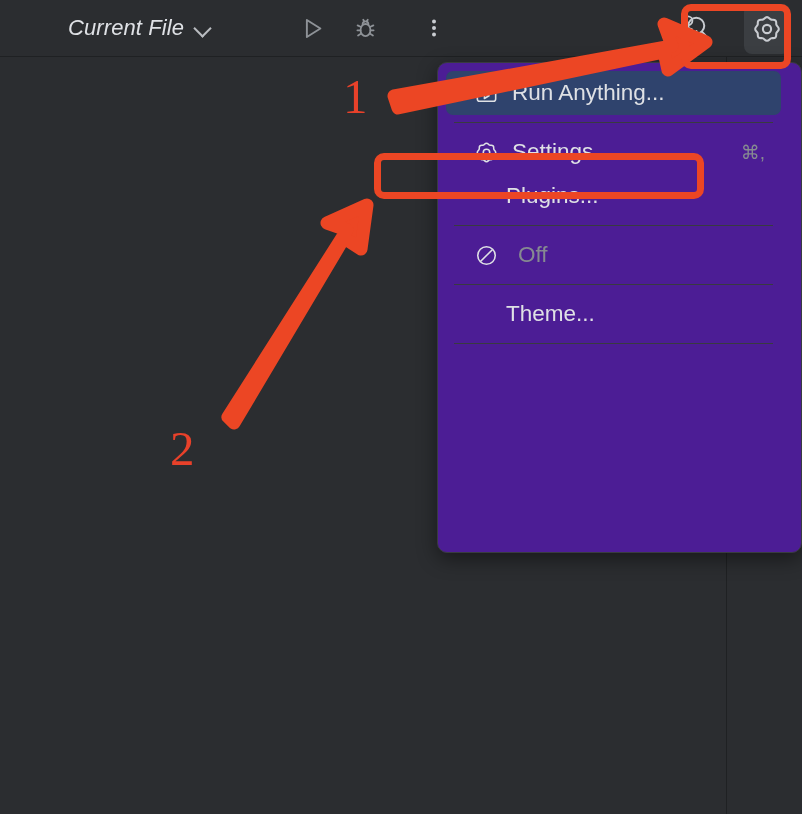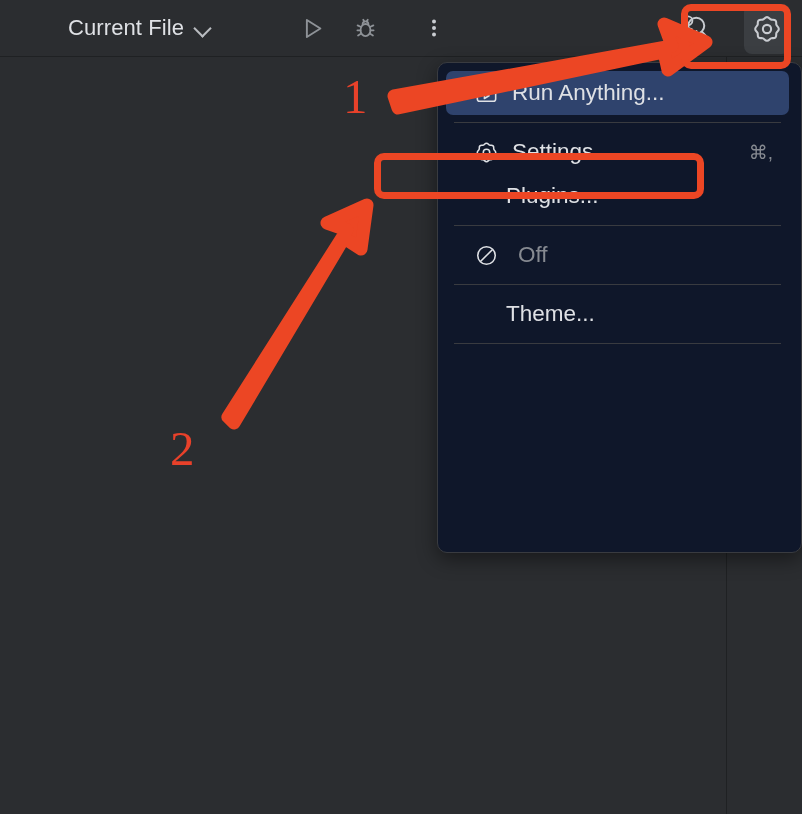--- a/index.html
+++ b/index.html
@@ -22,21 +22,21 @@
     background: #2b2d30;
     border-bottom: 1px solid #1f2123;
   }
   .tb-item {
     position: absolute;
     display: flex; align-items: center;
     height: 38px;
     top: 9px;
     border-radius: 6px;
   }
-  #run-config-widget { left: 62px; padding: 0 8px 0 6px; gap: 10px; }
+  #run-config-widget { left: 62px; padding: 0 8px 0 6px; gap: 10px; font-style: italic; }
   #run-config-label {
     color: #dfe1e5; font-size: 22px; letter-spacing: .1px; white-space: nowrap;
   }
   .chev {
     width: 17px; height: 17px;
     position: relative; flex: none;
   }
   .chev::before {
     content: ""; position: absolute;
     left: 2px; top: 2px;
@@ -73,24 +73,24 @@
     position: absolute; left: 726px; top: 0;
     width: 1px; height: 757px;
     background: #1f2123;
   }
 
   
   #settings-menu {
     position: absolute;
     left: 437px; top: 62px;
     width: 365px; height: 491px;
-    background: #0f172a;
+    background: #4c1d95;
     border: 1px solid #393b40;
     border-radius: 10px;
-    padding: 8px 4px 10px 0;
+    padding: 8px 12px 10px 0;
     box-shadow: 0 6px 20px rgba(0,0,0,.45);
   }
   .menu-row {
     position: relative;
     display: flex; align-items: center;
     height: 44px;
     margin: 0 8px;
     padding-left: 26px;
     border-radius: 7px;
     color: #dfe1e5;

